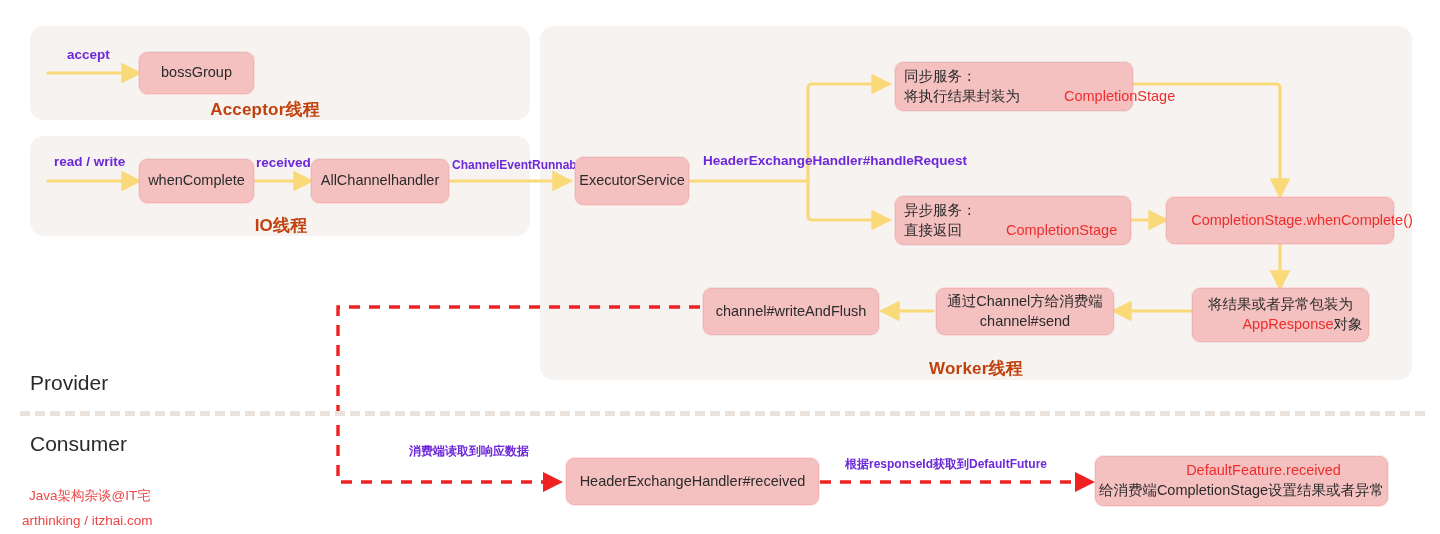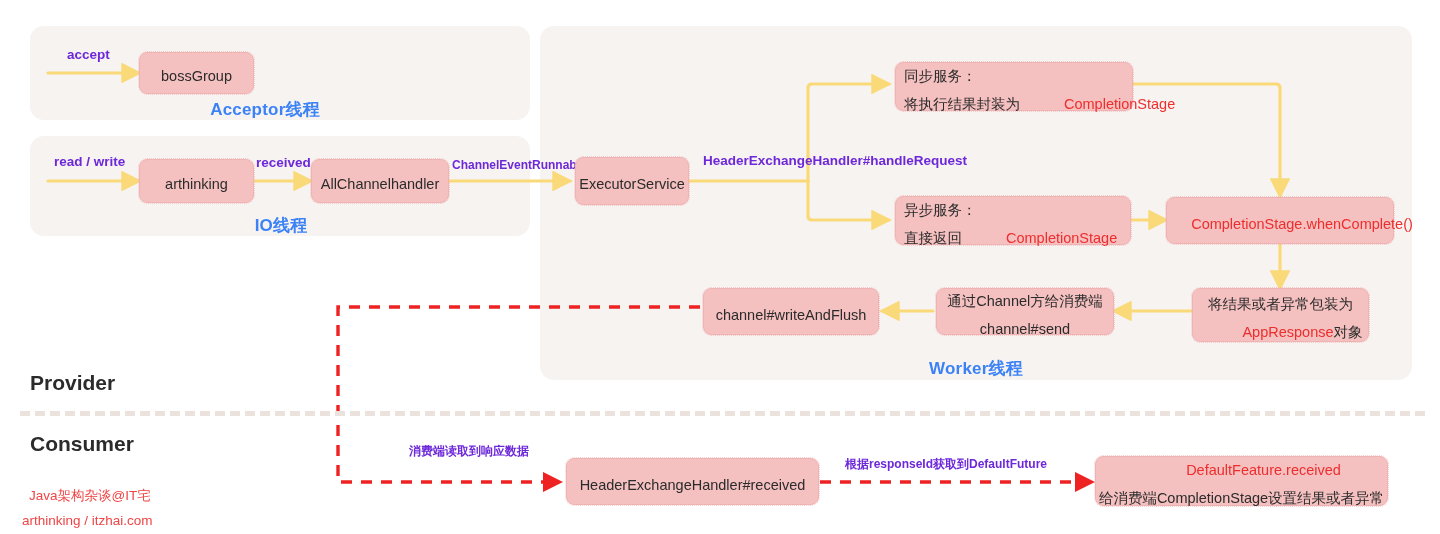--- a/index.html
+++ b/index.html
@@ -20,21 +20,21 @@
   }
   
   .panel {
     position: absolute;
     background: #f7f3f1;
     border-radius: 14px;
   }
   .panel-title {
     position: absolute;
     font-weight: bold;
-    color: #3b82f6;
+    color: #c2410c;
     font-size: 17px;
     letter-spacing: .2px;
     white-space: nowrap;
   }
   
   .node {
     position: absolute;
     box-sizing: border-box;
     background: #f5c0c0;
     border: 1px solid #f0b3b3;
@@ -42,36 +42,36 @@
     border-radius: 8px;
     color: #2b2b2b;
     font-size: 14.5px;
     line-height: 1.35;
     display: flex;
     align-items: center;
     justify-content: center;
     text-align: center;
     padding: 4px 8px;
   }
-  .node .l { display: block; white-space: nowrap; margin-top: 8px; }
+  .node .l { display: block; white-space: nowrap; }
   .node.left-align { justify-content: flex-start; text-align: left; }
   .red { color: #ee2d2d; padding-left: 44px; }
   
   .elabel {
     position: absolute;
     font-size: 13.5px;
     color: #6d28d9;
     white-space: nowrap;
     font-weight: bold;
   }
   .elabel.sm { font-size: 12px; }
   
   .side-caption {
     position: absolute;
-    font-weight: bold;
+    font-weight: normal;
     font-size: 21px;
     color: #2b2b2b;
     white-space: nowrap;
   }
   .divider {
     position: absolute;
     height: 0;
     border-top: 5px dashed #ece2dd;
   }
   .watermark {
@@ -147,21 +147,21 @@
   <div class="elabel sm" style="left:452px; top:158px;">ChannelEventRunnable</div>
   <div class="elabel" style="left:703px; top:153px;">HeaderExchangeHandler#handleRequest</div>
   <div class="elabel sm" style="left:409px; top:443px;">消费端读取到响应数据</div>
   <div class="elabel sm" style="left:845px; top:456px;">根据responseId获取到DefaultFuture</div>
 
   <div class="node" style="left:139px; top:52px; width:115px; height:42px;">
     <span class="l">bossGroup</span>
   </div>
 
   <div class="node" style="left:139px; top:159px; width:115px; height:44px;">
-    <span class="l">arthinking</span>
+    <span class="l">whenComplete</span>
   </div>
 
   <div class="node" style="left:311px; top:159px; width:138px; height:44px;">
     <span class="l">AllChannelhandler</span>
   </div>
 
   <div class="node" style="left:575px; top:157px; width:114px; height:48px;">
     <span class="l">ExecutorService</span>
   </div>
 

